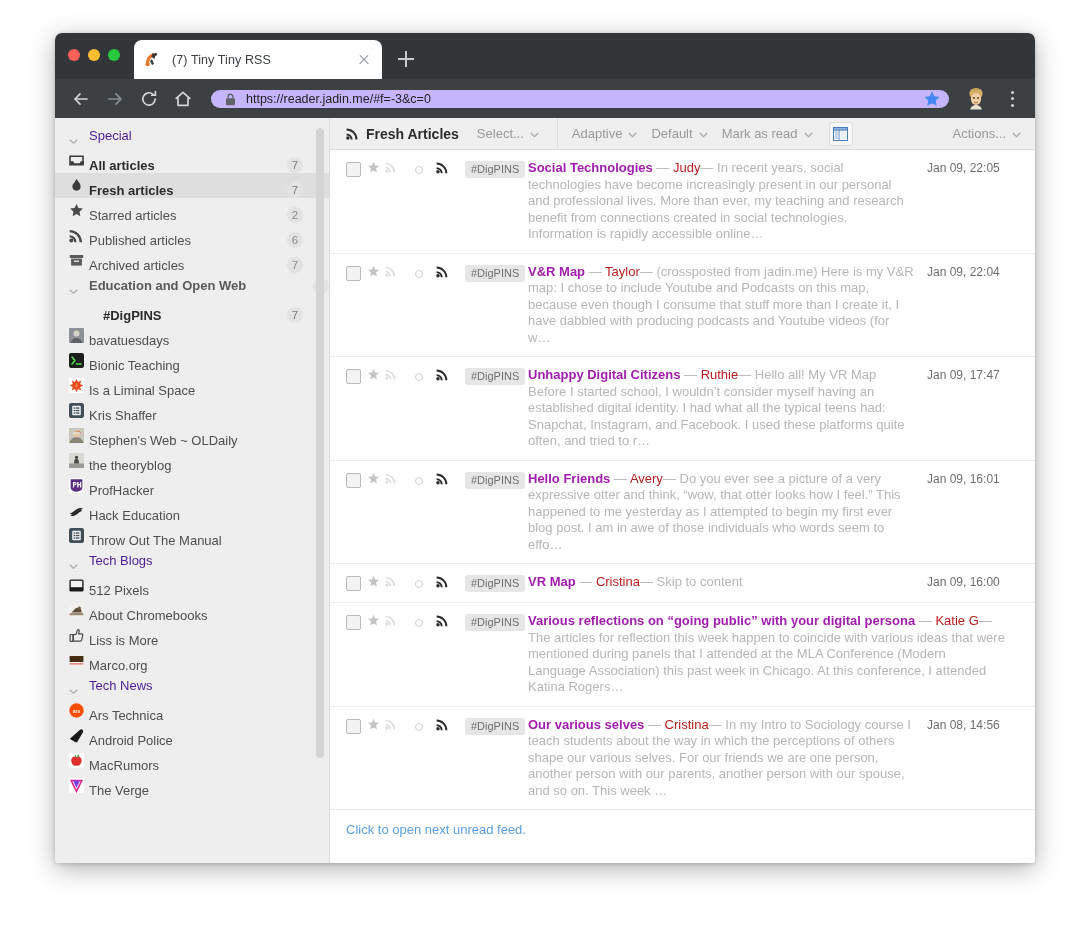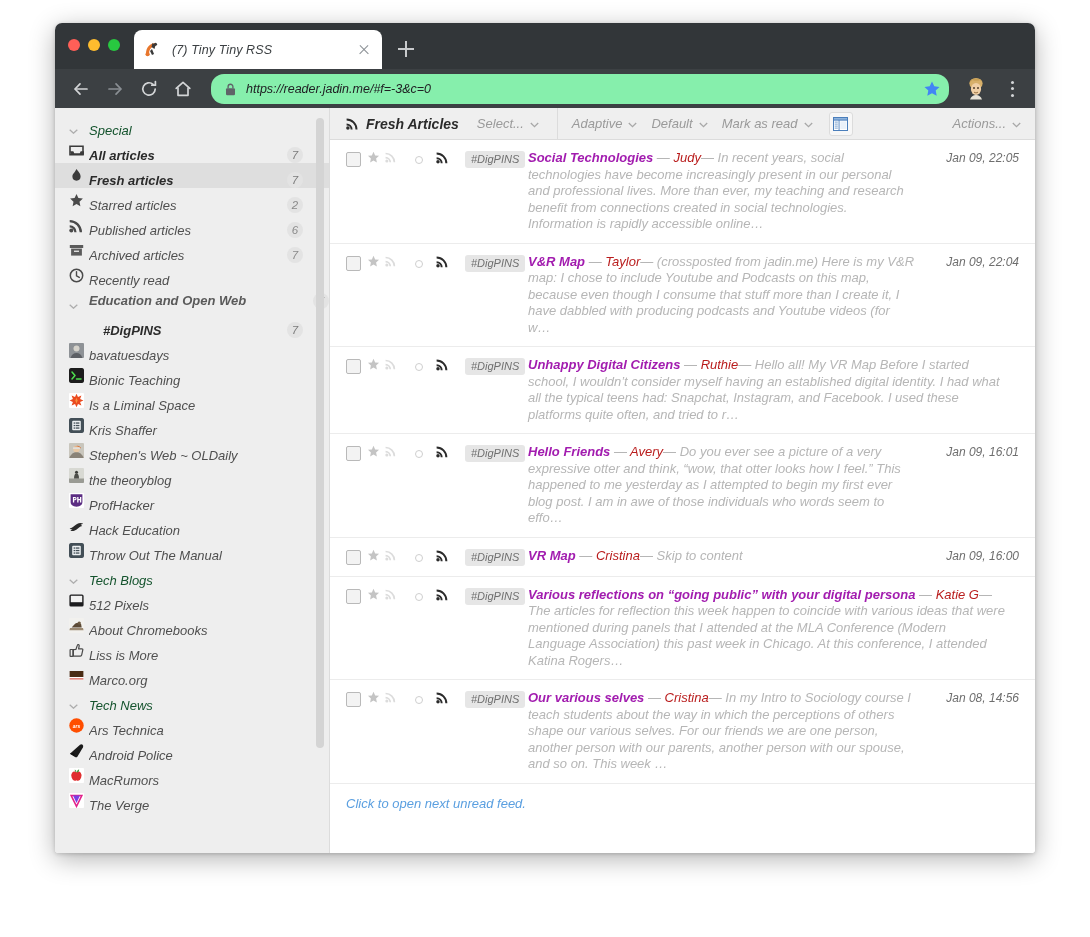--- a/index.html
+++ b/index.html
@@ -7,27 +7,26 @@
     width: 1090px; height: 937px;
     background: #ffffff;
     font-family: "Liberation Sans", sans-serif;
     overflow: hidden;
   }
   #root { position: relative; width: 1090px; height: 937px; background: #ffffff; }
 
   
   .browser-window {
     position: absolute;
-    left: 55px; top: 23px;
+    left: 55px; top: 33px;
     width: 980px; height: 830px;
     border-radius: 7px 7px 4px 4px;
     background: #ffffff;
     box-shadow: 0 6px 26px rgba(0,0,0,0.30), 0 1px 4px rgba(0,0,0,0.18);
     overflow: hidden;
-    font-style: italic;
   }
 
   
   .tabstrip {
     position: relative;
     height: 46px;
     background: #323639;
   }
   .traffic {
     position: absolute; left: 13px; top: 16px;
@@ -86,22 +85,22 @@
     height: 39px;
     background: #3c4043;
     display: flex; align-items: center;
     padding: 0 12px;
     box-sizing: border-box;
   }
   .navbtn { width: 28px; height: 28px; position: relative; flex: 0 0 28px; margin-right: 6px; }
   .navbtn svg { position: absolute; left: 4px; top: 4px; }
 
   .urlbar {
-    flex: 1 1 auto; height: 30px;
-    background: #86efac;
+    flex: 1 1 auto; height: 18px;
+    background: #c4b5fd;
     border-radius: 13px;
     display: flex; align-items: center;
     padding: 0 4px 0 14px;
     margin-left: 8px;
     box-sizing: border-box;
     min-width: 0;
   }
   .lock { width: 11px; height: 13px; flex: 0 0 11px; margin-right: 10px; position: relative; }
   .url-text {
     flex: 1 1 auto; font-size: 12.5px; color: #202124;
@@ -154,21 +153,21 @@
     padding-left: 34px;
     font-size: 13px;
     color: #5a5a5a;
     font-weight: bold;
     position: relative;
   }
   .sb-group .caret {
     position: absolute; left: 14px; top: 9px;
     width: 9px; height: 5px;
   }
-  .sb-group.plain { font-weight: normal; color: #14532d; align-items: flex-end; }
+  .sb-group.plain { font-weight: normal; color: #4c1d95; }
 
   .sb-item {
     display: flex; align-items: flex-end;
     height: 25px;
     padding-left: 34px; padding-right: 26px;
     font-size: 13px;
     color: #4f4f4f;
     position: relative;
     box-sizing: border-box;
   }
@@ -289,21 +288,21 @@
     min-width: 0;
     font-size: 13px;
     line-height: 16.5px;
     color: #b6b6b6;
     padding-right: 12px;
   }
   .art-title { font-weight: bold; color: #a21caf; }
   .art-author { color: #b91c1c; }
   .art-date {
     flex: 0 0 92px;
-    text-align: right;
+    text-align: left;
     font-size: 12px;
     color: #6e6e6e;
     white-space: nowrap;
     padding-top: 1px;
   }
   .next-feed {
     padding: 12px 16px 0 16px;
     font-size: 13px;
     color: #5a9fe0;
   }
@@ -444,27 +443,20 @@
             </div>
             <div class="sb-item">
               <span class="sb-ico"><svg width="15" height="15" viewBox="0 0 15 15">
                   <rect x="0.8" y="2" width="13.4" height="3" fill="#5b5b5b"></rect>
                   <rect x="2.1" y="5.6" width="10.8" height="7" fill="#5b5b5b"></rect>
                   <rect x="5" y="7.6" width="5" height="1.3" fill="#eeeeee"></rect>
                 </svg></span>
               <span class="sb-label">Archived articles</span>
               <span class="sb-count">7</span>
             </div>
-            <div class="sb-item">
-              <span class="sb-ico"><svg width="15" height="15" viewBox="0 0 15 15">
-                  <circle cx="7.5" cy="7.5" r="6.2" fill="none" stroke="#4a4a4a" stroke-width="1.5"></circle>
-                  <path d="M7.5 3.6 V7.8 L10.3 9.4" fill="none" stroke="#4a4a4a" stroke-width="1.4" stroke-linecap="round"></path>
-                </svg></span>
-              <span class="sb-label">Recently read</span>
-            </div>
             <div class="sb-group">
               <span class="caret"><svg width="9" height="5" viewBox="0 0 9 5" fill="none" stroke="#adadad" stroke-width="1.3">
                   <path d="M0.7 0.7 L4.5 4.2 L8.3 0.7"></path>
                 </svg></span>
               <span class="sb-label">Education and Open Web</span>
               <span class="sb-count">7</span>
             </div>
             <div class="sb-item unread sub">
               <span class="sb-label">#DigPINS</span>
               <span class="sb-count">7</span>
@@ -785,20 +777,21 @@
                 <span class="ic ic-rss">
                   <svg width="13" height="13" viewBox="0 0 15 15">
                     <circle cx="2.3" cy="12.5" r="2" fill="#2b2b2b"></circle>
                     <path d="M0.7 7.2 a7 7 0 0 1 7 7 h-2.3 a4.7 4.7 0 0 0 -4.7 -4.7 z" fill="#2b2b2b"></path>
                     <path d="M0.7 1.8 a12.4 12.4 0 0 1 12.4 12.4 h-2.3 a10.1 10.1 0 0 0 -10.1 -10.1 z" fill="#2b2b2b"></path>
                   </svg>
                 </span>
                 <span class="tag">#DigPINS</span>
               </div>
               <div class="art-body"><span class="art-title">Unhappy Digital Citizens</span><span> — </span><span class="art-author">Ruthie</span><span>— </span><span>Hello all!  My VR Map Before I started school, I wouldn’t consider myself having an established digital identity. I had what all the typical teens had: Snapchat, Instagram, and Facebook. I used these platforms quite often, and tried to r…</span></div>
+              <div class="art-date">Jan 09, 17:47</div>
             </div>
             <div class="art-row">
               <div class="art-icons">
                 <span class="ic ic-cb"></span>
                 <span class="ic ic-star">
                   <svg width="13" height="13" viewBox="0 0 15 15">
                     <path d="M7.5 0.9 L9.4 5.1 L13.9 5.6 L10.5 8.7 L11.4 13.2 L7.5 10.9 L3.6 13.2 L4.5 8.7 L1.1 5.6 L5.6 5.1 Z" fill="#c4c4c4"></path>
                   </svg>
                 </span>
                 <span class="ic ic-pub">

